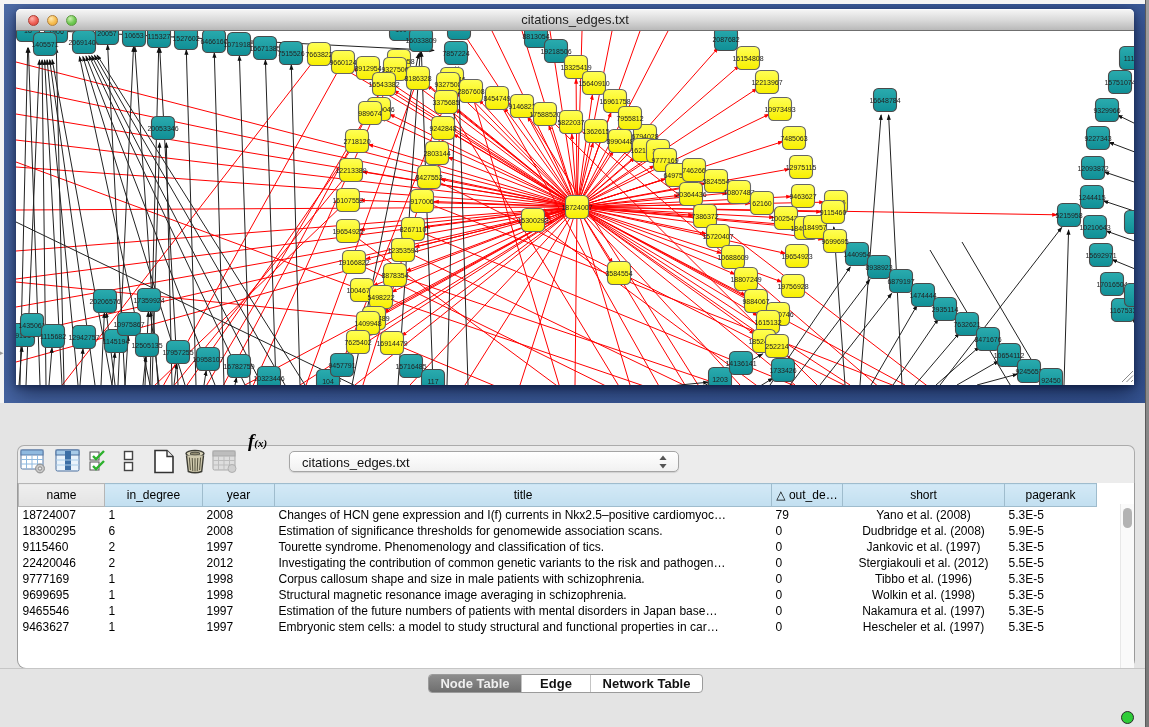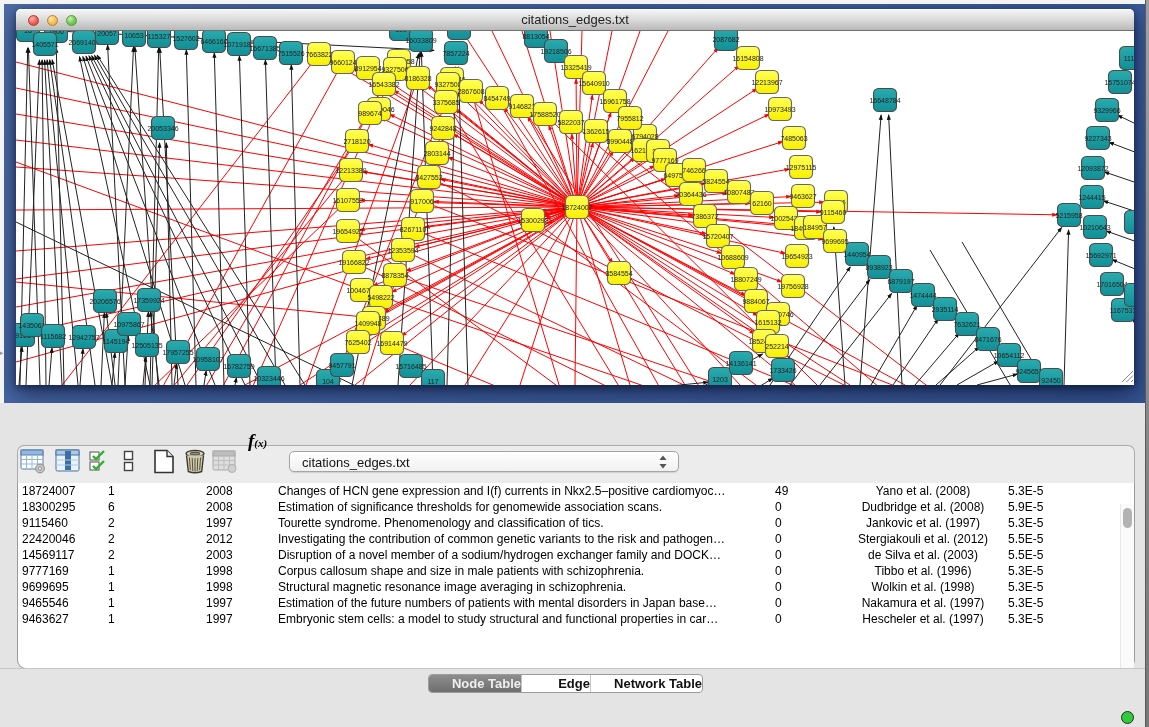--- a/index.html
+++ b/index.html
@@ -26,21 +26,21 @@
 #dd span{position:absolute;left:12px;top:3px;font-size:13px;color:#111}
 table{position:absolute;left:18px;top:483px;border-collapse:collapse;table-layout:fixed;font-size:12px;color:#000;background:#fff}
 th{height:23px;font-weight:normal;font-size:12px;background:linear-gradient(#d3e9f6,#c2dff0);border:1px solid #9fbccd;text-align:center}
 th.c0{background:linear-gradient(#efefef,#e3e3e3);border-color:#b5b5b5}
 td{height:16px;white-space:nowrap;overflow:hidden;padding:0 4px}
 .c0{width:86px}.c1{width:98px}.c2{width:72px}.c3{width:497px}.c4{width:71px}.c5{width:162px}.c6{width:92px}
 td.c5{text-align:center}
 #sb{position:absolute;left:1120px;top:504px;width:14px;height:164px;background:#fafafa;border-left:1px solid #e8e8e8}
 #sb .th{position:absolute;left:2px;top:4px;width:9px;height:20px;border-radius:5px;background:#b3b3b3}
 #tabs{position:absolute;left:428px;top:674px;height:19px;display:flex;border:1px solid #9b9b9b;border-radius:4px;overflow:hidden;background:#fff;font-size:13px;font-weight:600}
-#tabs div{line-height:18px;color:#111;text-align:right}#tabs div:nth-child(1){width:92px}#tabs div:nth-child(2){width:70px}#tabs div:nth-child(3){width:111px}
+#tabs div{line-height:18px;color:#111;text-align:center}#tabs div:nth-child(1){width:92px}#tabs div:nth-child(2){width:70px}#tabs div:nth-child(3){width:111px}
 #tabs .sel{background:linear-gradient(#8d8d8d,#6f6f6f);color:#efefef}
 #tabs .s2{border-left:1px solid #c4c4c4;border-right:1px solid #c4c4c4}
 #mem{position:absolute;right:34px;top:734px;font-size:12px;color:#111}
 #dot{position:absolute;right:15px;top:710.5px;width:13px;height:13px;border-radius:50%;background:#2ecc38;border:1.5px solid #2a2a2a}
 #divider{position:absolute;left:0;top:668px;width:1145px;height:1px;background:#c6c6c6}
 #topstrip{position:absolute;left:0;top:0;width:1149px;height:4px;background:#f4f4f4}
 #leftstrip{position:absolute;left:0;top:4px;width:4px;height:399px;background:#f4f4f4}
 </style></head>
 <body>
 <div id="root">
@@ -922,26 +922,35 @@
 <div class="ic" style="left:248px;top:430px;font-family:'Liberation Serif',serif"><span style="font-style:italic;font-weight:bold;font-size:19px">f</span><span style="font-style:italic;font-weight:bold;font-size:11px">(x)</span></div>
 
 <div id="dd">
       <span>citations_edges.txt</span>
 <svg width="10" height="14" style="position:absolute;right:10px;top:3px" viewBox="0 0 10 14">
         <path d="M5 0.5 L8.6 5 L1.4 5 z M5 13.5 L8.6 9 L1.4 9 z" fill="#555"></path>
       </svg>
     </div>
 <table>
 <tbody>
+        <tr>
+          <th class="c0">name</th>
+          <th class="c1">in_degree</th>
+          <th class="c2">year</th>
+          <th class="c3">title</th>
+          <th class="c4">△ out_de…</th>
+          <th class="c5">short</th>
+          <th class="c6">pagerank</th>
+        </tr>
 <tr>
           <td class="c0">18724007</td>
           <td class="c1">1</td>
           <td class="c2">2008</td>
           <td class="c3">Changes of HCN gene expression and I(f) currents in Nkx2.5–positive cardiomyoc…</td>
-          <td class="c4">49</td>
+          <td class="c4">79</td>
           <td class="c5">Yano et al. (2008)</td>
           <td class="c6">5.3E-5</td>
         </tr>
         <tr>
           <td class="c0">18300295</td>
           <td class="c1">6</td>
           <td class="c2">2008</td>
           <td class="c3">Estimation of significance thresholds for genomewide association scans.</td>
           <td class="c4">0</td>
           <td class="c5">Dudbridge et al. (2008)</td>
@@ -956,29 +965,20 @@
           <td class="c5">Jankovic et al. (1997)</td>
           <td class="c6">5.3E-5</td>
         </tr>
         <tr>
           <td class="c0">22420046</td>
           <td class="c1">2</td>
           <td class="c2">2012</td>
           <td class="c3">Investigating the contribution of common genetic variants to the risk and pathogen…</td>
           <td class="c4">0</td>
           <td class="c5">Stergiakouli et al. (2012)</td>
-          <td class="c6">5.5E-5</td>
-        </tr>
-        <tr>
-          <td class="c0">14569117</td>
-          <td class="c1">2</td>
-          <td class="c2">2003</td>
-          <td class="c3">Disruption of a novel member of a sodium/hydrogen exchanger family and DOCK…</td>
-          <td class="c4">0</td>
-          <td class="c5">de Silva et al. (2003)</td>
           <td class="c6">5.5E-5</td>
         </tr>
         <tr>
           <td class="c0">9777169</td>
           <td class="c1">1</td>
           <td class="c2">1998</td>
           <td class="c3">Corpus callosum shape and size in male patients with schizophrenia.</td>
           <td class="c4">0</td>
           <td class="c5">Tibbo et al. (1996)</td>
           <td class="c6">5.3E-5</td>

